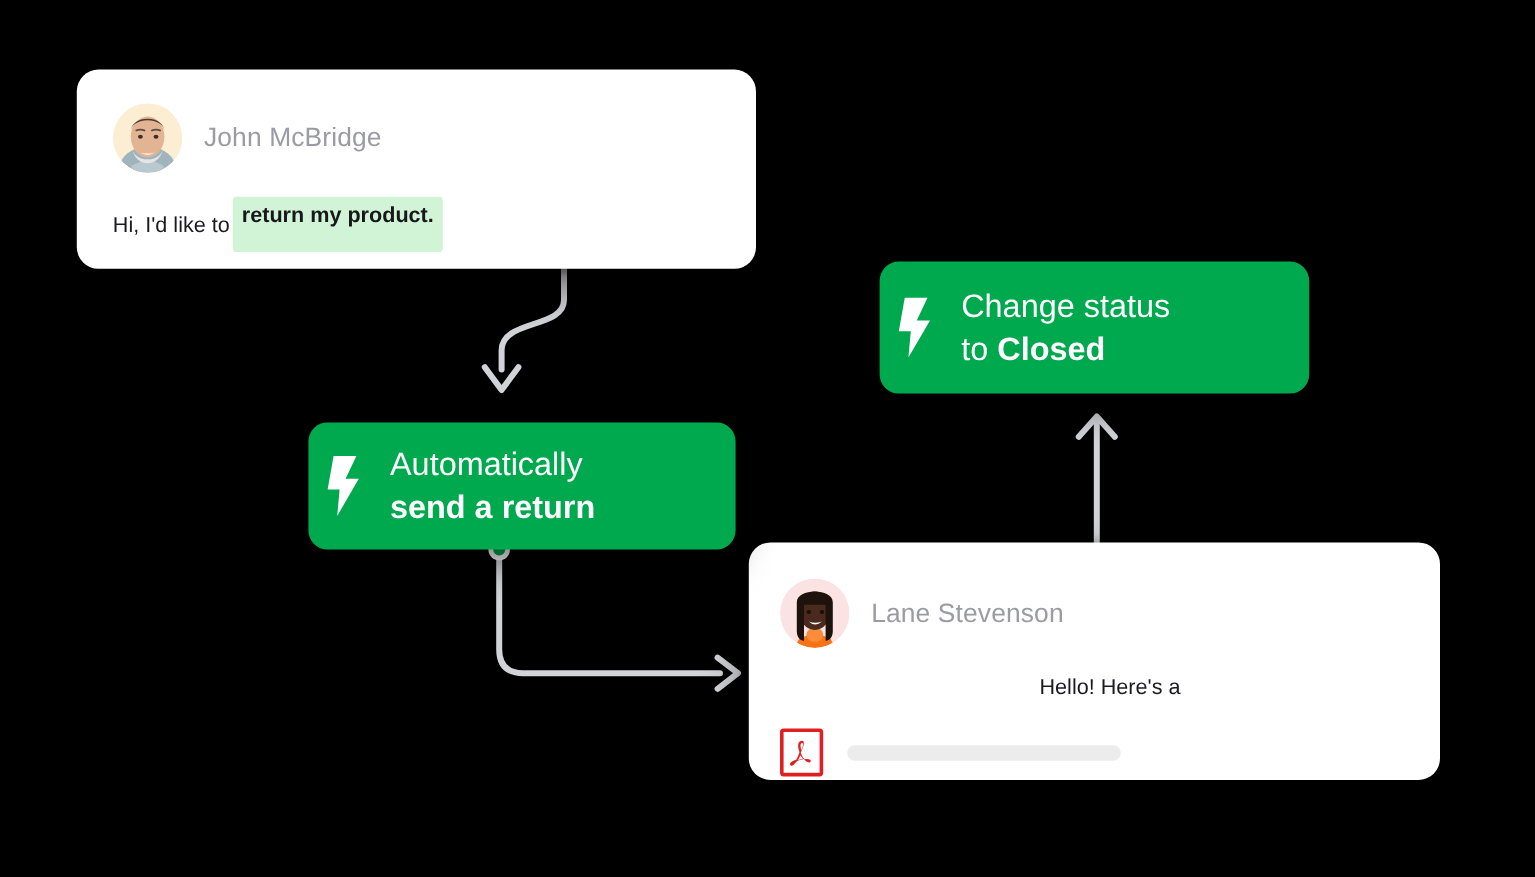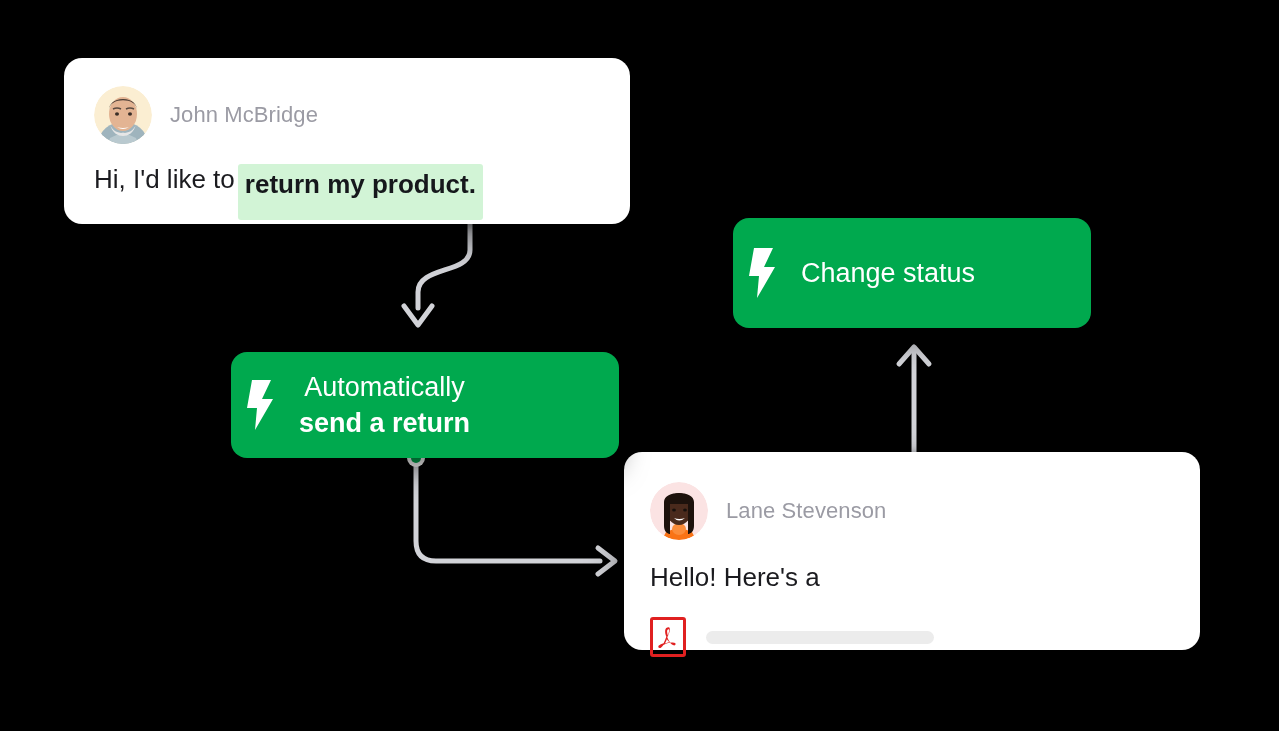--- a/index.html
+++ b/index.html
@@ -36,24 +36,24 @@
   .avatar svg { display:block; width:100%; height:100%; }
 
   .sender-name {
     font-size:22px;
     color:#9b9ba4;
     letter-spacing:0.1px;
     white-space:nowrap;
   }
 
   .msg-line {
-    font-size:26px;
+    font-size:18px;
     color:#1b1b1f;
     white-space:nowrap;
-    display:flex; 
+    display:flex; align-items:center;
   }
   .card-top .msg-line { padding:20px 0 0 30px; }
   .card-bot .msg-line { padding:22px 0 0 26px;flex-direction:column; }
 
   .hl {
     background:#d2f4d6;
     font-weight:bold;
     padding:5px 7px 20px 7px;
     border-radius:3px;
     margin-left:3px;
@@ -81,21 +81,21 @@
 
   
   .badge {
     position:absolute;
     background:#00a94e;
     border-radius:16px;
     display:flex; align-items:center;
     box-shadow:0 12px 28px rgba(0,0,0,0.5);
     padding:0 30px 0 12px;
   }
-  .badge-reply  { left:231px; top:352px; width:388px; height:106px;text-align:center; }
+  .badge-reply  { left:257px; top:352px; width:356px; height:106px; }
   .badge-status { left:733px; top:218px; width:358px; height:110px; }
 
   .bolt { flex:0 0 auto; margin-right:22px; }
   .bolt svg { display:block; width:34px; height:50px; }
 
   .badge-text {
     color:#ffffff;
     font-size:27px;
     line-height:1.34;
     white-space:nowrap;
@@ -235,16 +235,17 @@
   </div>
 
   <div class="badge badge-status">
     <span class="bolt">
       <svg viewBox="0 0 34 50">
         <path d="M9,0 L28,0 L19,19 L30,19 L12,50 L14,28 L4,28 Z" fill="#ffffff"></path>
       </svg>
     </span>
     <span class="badge-text">
       <span class="light">Change status</span>
+      <span class="light"><span class="inline-light">to </span><span class="inline-strong">Closed</span></span>
     </span>
   </div>
 
 </div>
 
 </body></html>

